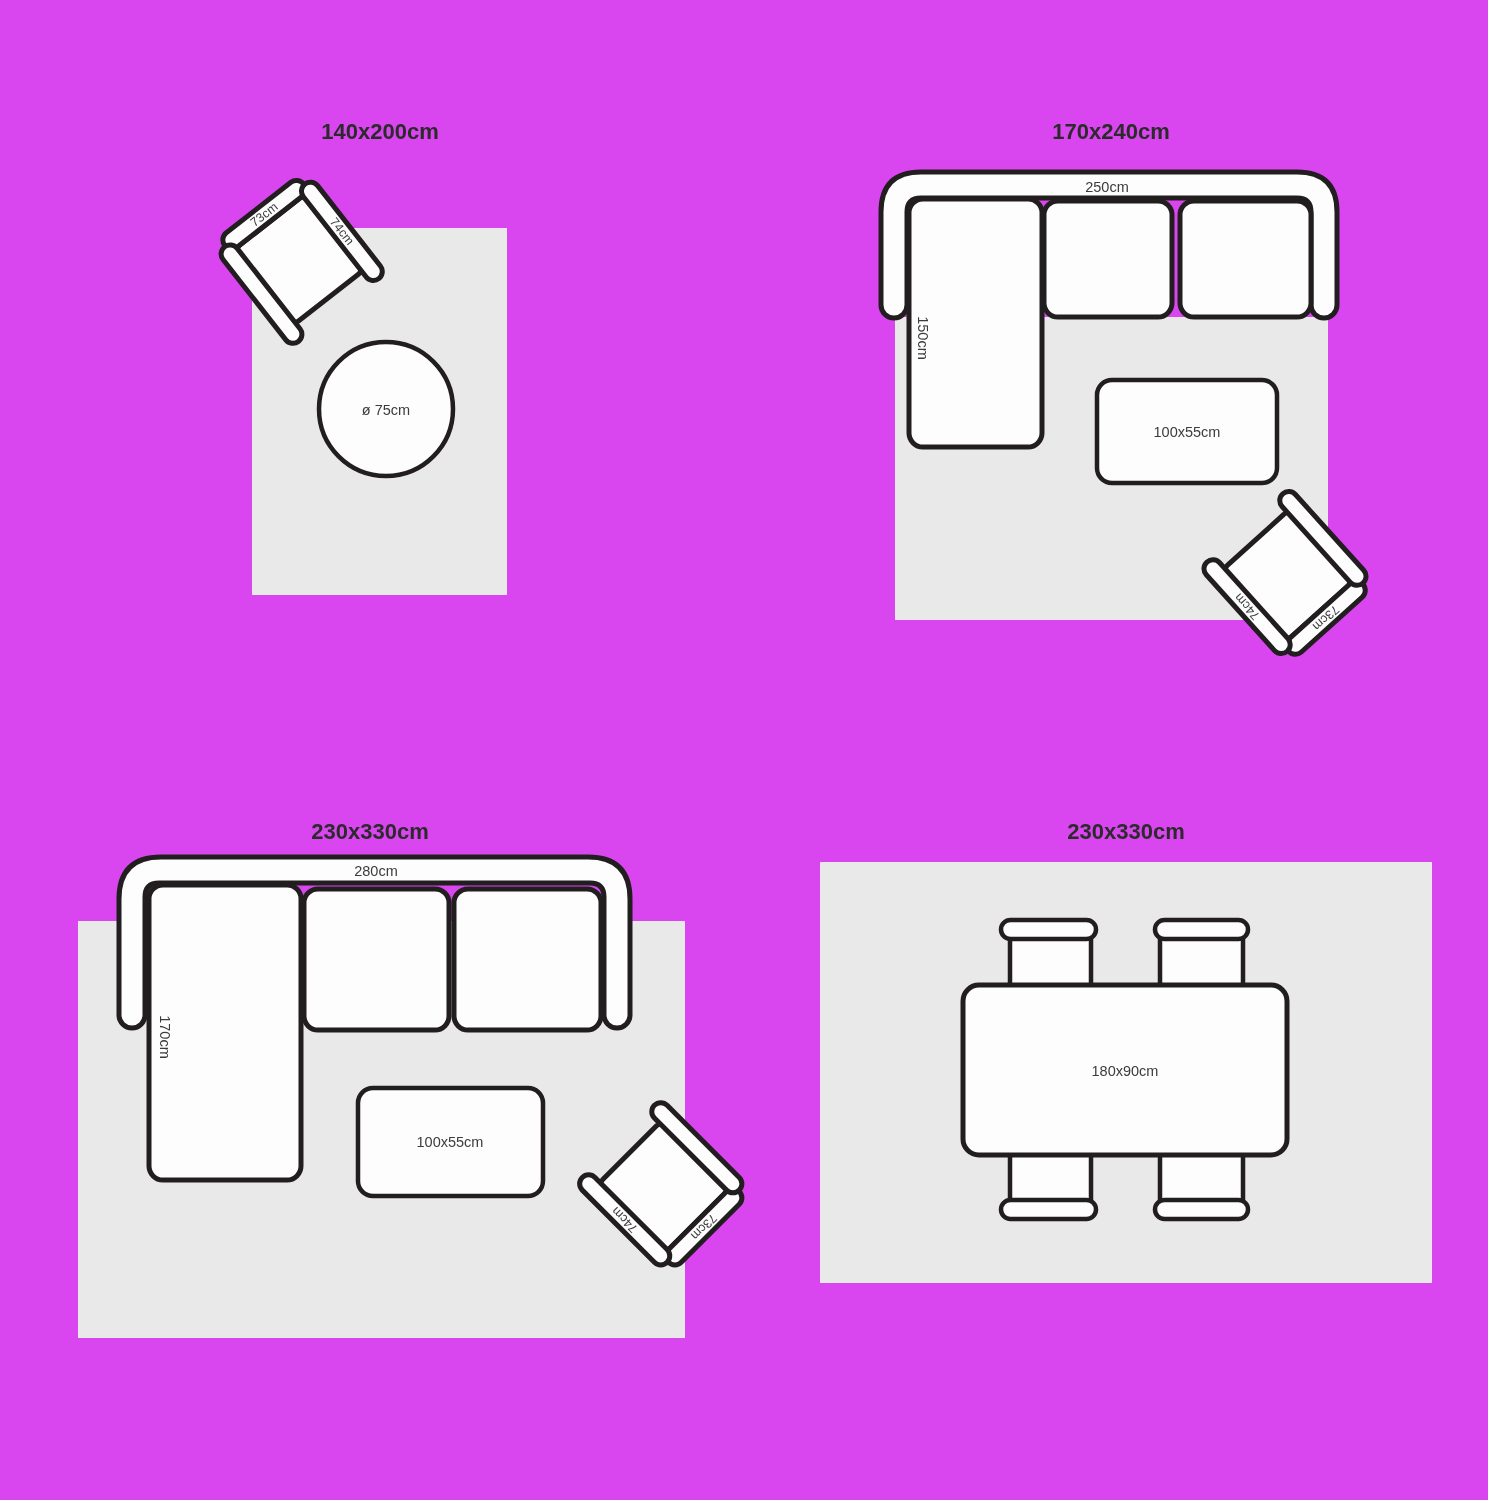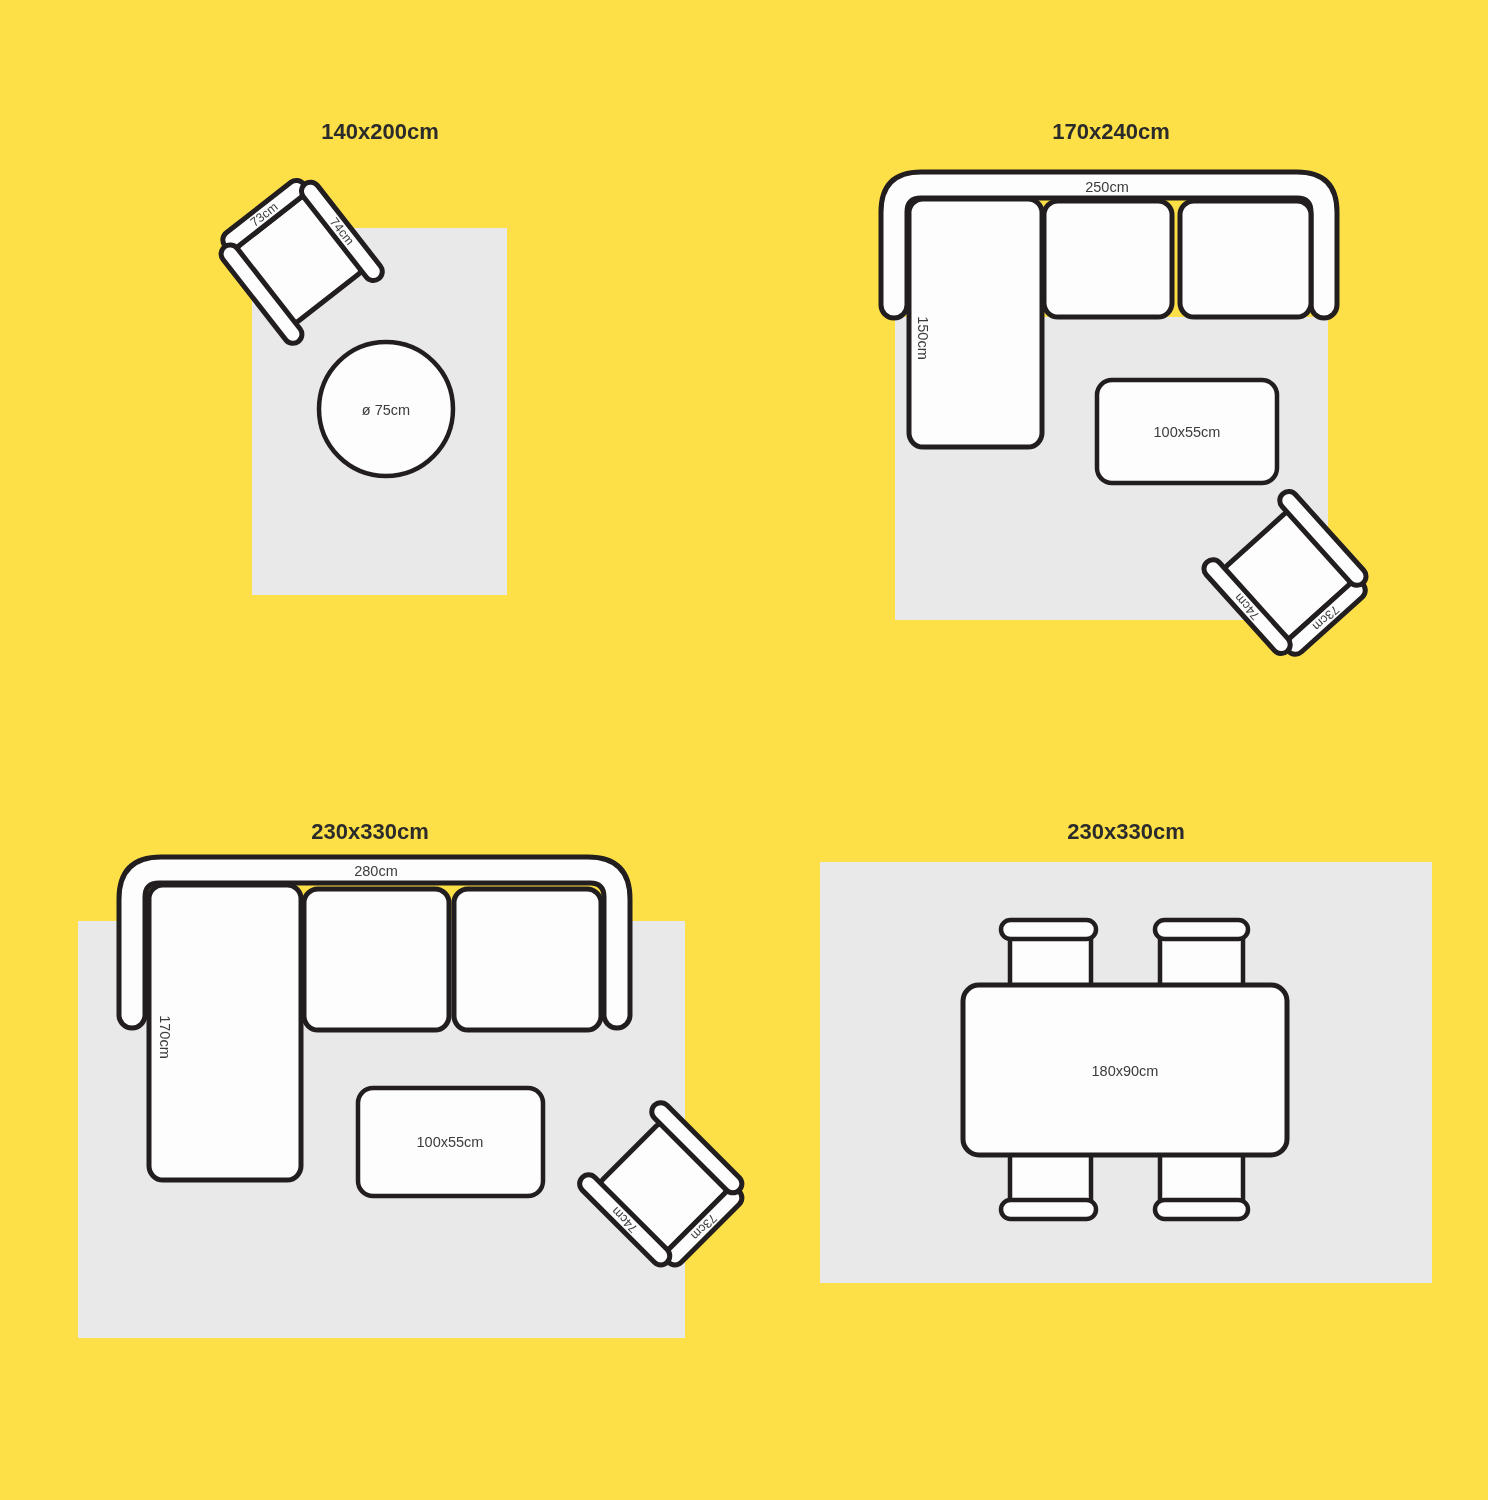--- a/index.html
+++ b/index.html
@@ -1,16 +1,16 @@
 <!DOCTYPE html>
 <html><head>
 <meta charset="utf-8">
 <style>
   html,body{margin:0;padding:0;background:#ffffff;}
-  .canvas{position:relative;width:1488px;height:1500px;background:#fde047;overflow:hidden;text-align:right;}
+  .canvas{position:relative;width:1488px;height:1500px;background:#d946ef;overflow:hidden;text-align:right;}
   .quad{position:absolute;width:750px;height:750px;}
   #q1{left:0;top:0;}
   #q2{left:750px;top:0;}
   #q3{left:0;top:750px;}
   #q4{left:750px;top:750px;}
   svg text{font-family:"Liberation Sans","DejaVu Sans",sans-serif;fill:#3c3c3c;}
   .title{font-size:22px;font-weight:600;fill:#2b2b2b;}
   .lbl{font-size:14.5px;}
   .lbl-sm{font-size:12.5px;}
   .rug{fill:#e9e9e9;stroke:none;}

